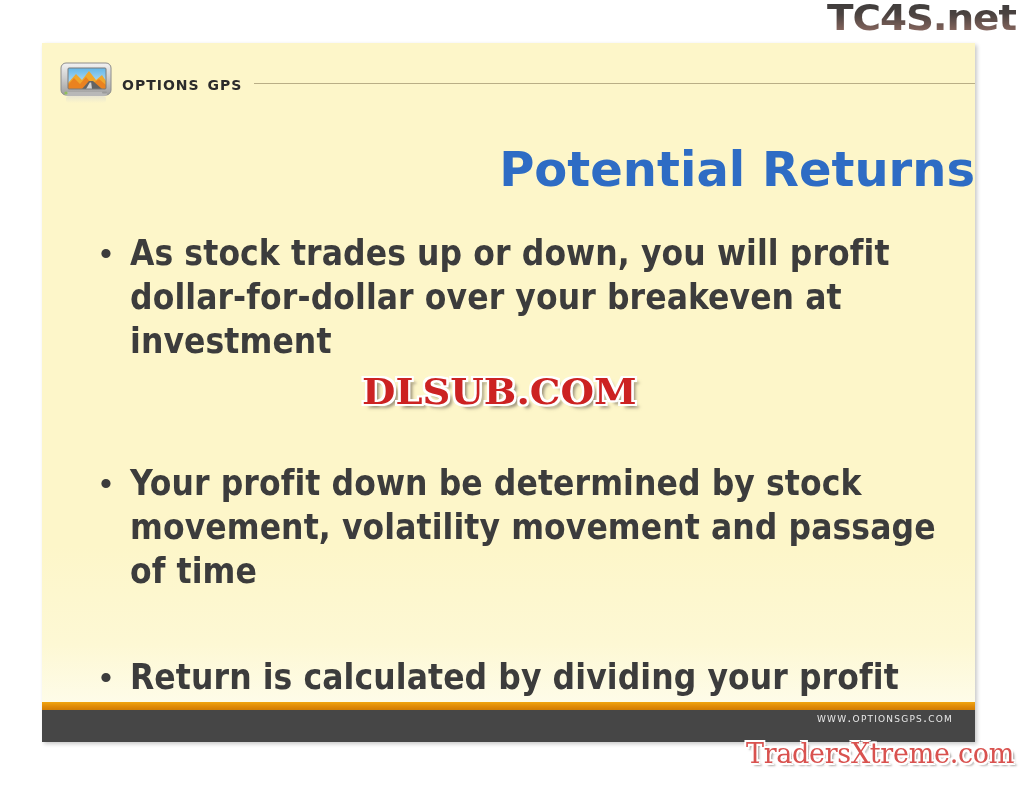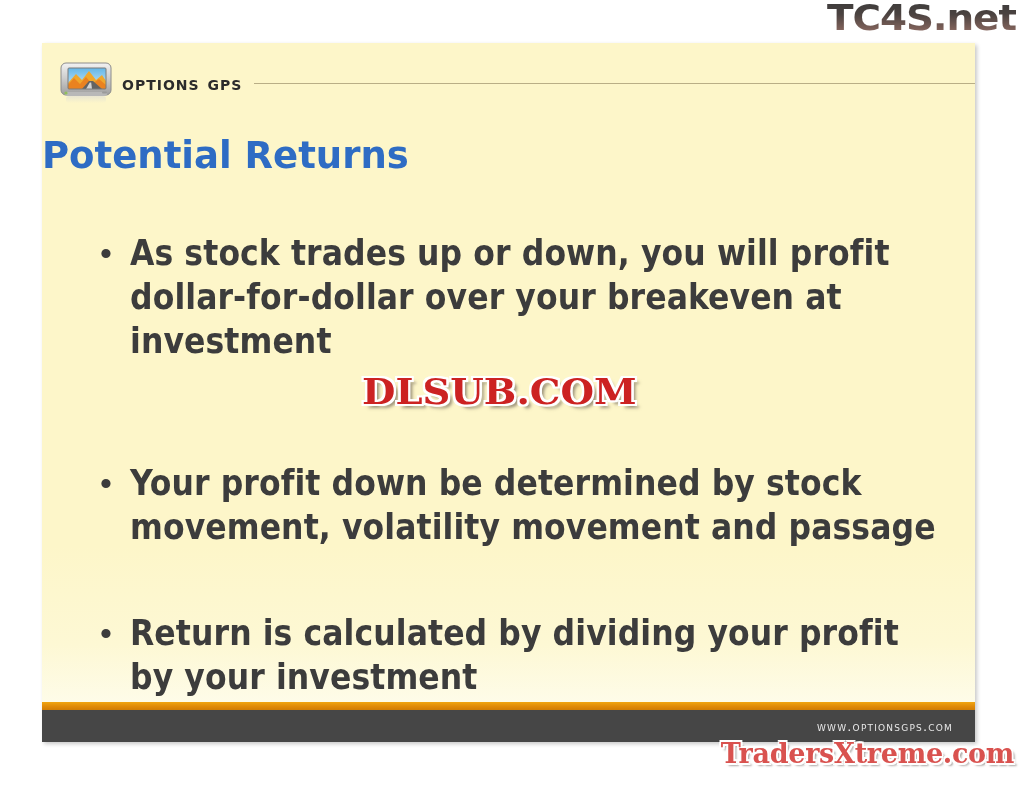--- a/index.html
+++ b/index.html
@@ -88,24 +88,24 @@
     margin-left: 12px;
     margin-right: 0px;
   }
 
   
   #slide-title {
     position: absolute;
     left: 0;
     top: 66px;
     width: 100%;
-    text-align: left;
+    text-align: right;
     font-family: "DejaVu Sans", sans-serif;
     font-weight: bold;
-    font-size: 37px;
+    font-size: 48px;
     color: #2e6cc4;
     letter-spacing: 0px;
   }
 
   
   #bullet-list {
     position: absolute;
     left: 50px;
     top: 188px;
     width: 860px;
@@ -169,42 +169,42 @@
     background: linear-gradient(to bottom, #f0a511 0%, #e08a08 55%, #cf7c05 100%);
   }
   #footer-bar {
     position: absolute;
     left: 0;
     bottom: 0;
     width: 100%;
     height: 32px;
     background: #464646;
     display: flex;
-    align-items: center;
+    align-items: flex-start;
     justify-content: flex-end;
     margin-top: 23px;
   }
   #footer-url {
     font-family: "DejaVu Sans", sans-serif;
     font-size: 13px;
     letter-spacing: 1.2px;
     color: #e8e8e8;
     font-variant: small-caps;
     text-transform: lowercase;
     margin-right: 22px;
     white-space: nowrap;
   }
 
   
   #tradersxtreme-brand {
     position: absolute;
     right: 10px;
     bottom: 22px;
     font-family: "DejaVu Serif", serif;
-    font-weight: bold;
+    font-weight: normal;
     font-size: 27px;
     color: #d9524f;
     white-space: nowrap;
     letter-spacing: -0.3px;
     text-shadow:
       -1.6px -1.6px 0 #ffffff,  1.6px -1.6px 0 #ffffff,
       -1.6px  1.6px 0 #ffffff,  1.6px  1.6px 0 #ffffff,
       -1.6px  0    0 #ffffff,   1.6px  0    0 #ffffff,
        0    -1.6px 0 #ffffff,   0     1.6px 0 #ffffff,
        3px 3px 2px rgba(90,80,75,0.5);
@@ -274,20 +274,21 @@
         <span class="bullet-text-line">dollar-for-dollar over your breakeven at</span>
         <span class="bullet-text-line">investment</span>
       </span>
     </div>
 
     <div class="bullet-item" id="bullet-item-2">
       <span class="bullet-marker">•</span>
       <span class="bullet-text">
         <span class="bullet-text-line">Your profit down be determined by stock</span>
         <span class="bullet-text-line">movement, volatility movement and passage</span>
+        <span class="bullet-text-line">of time</span>
       </span>
     </div>
 
     <div class="bullet-item" id="bullet-item-3">
       <span class="bullet-marker">•</span>
       <span class="bullet-text">
         <span class="bullet-text-line">Return is calculated by dividing your profit</span>
         <span class="bullet-text-line">by your investment</span>
       </span>
     </div>

